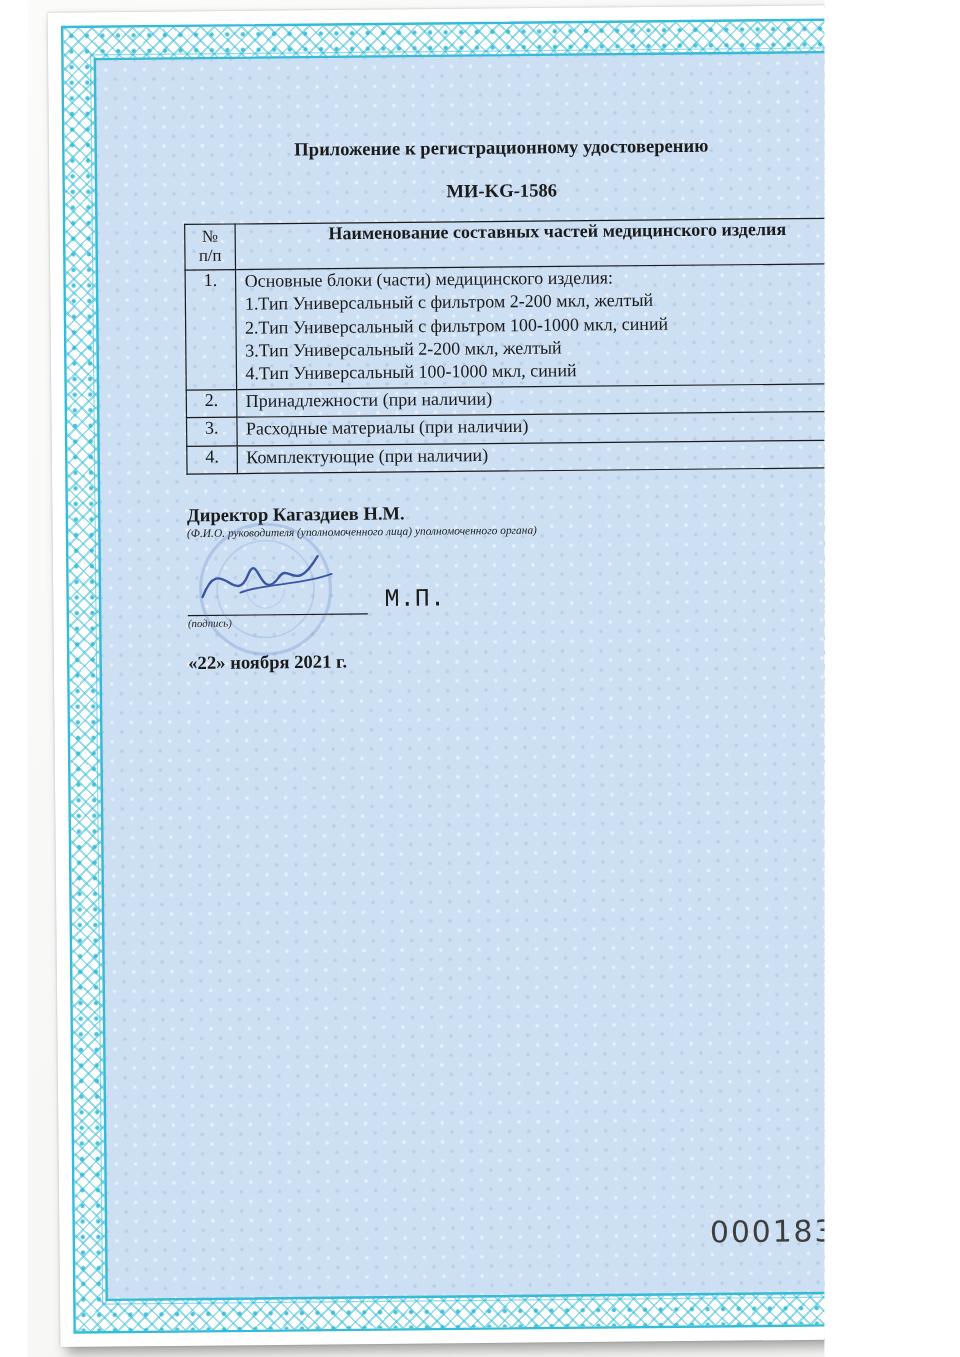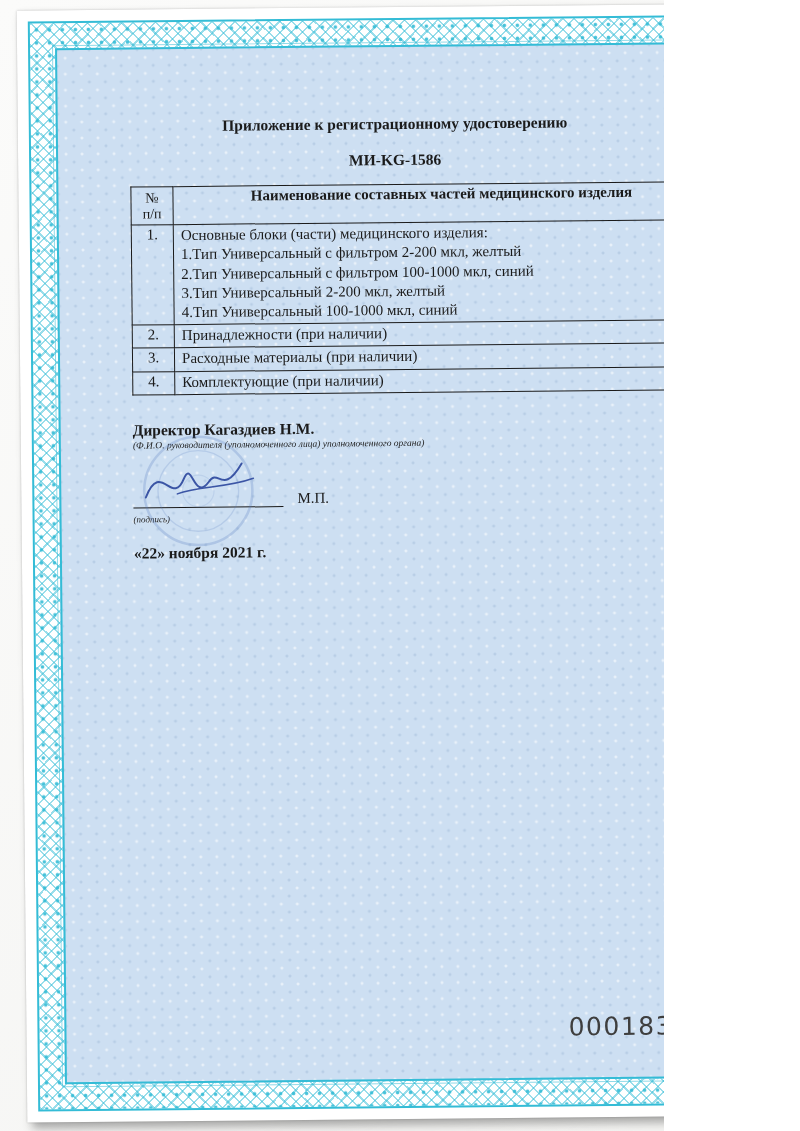--- a/index.html
+++ b/index.html
@@ -7,20 +7,21 @@
     width: 800px; height: 1131px;
     background: #ffffff;
     font-family: "Liberation Serif", "DejaVu Serif", serif;
     overflow: hidden;
   }
   .canvas {
     position: relative;
     width: 664px; height: 1131px;
     background: linear-gradient(135deg, #fbfbfa 0%, #f4f4f2 100%);
     overflow: hidden;
+    margin-left: 23px;
   }
   
   .page {
     position: absolute;
     left: 22px; top: 7px;
     width: 754px; height: 1112px;
     background: #ffffff;
     transform: rotate(-0.55deg);
     box-shadow: 5px 6px 10px rgba(70,70,70,.45), 0 0 2px rgba(0,0,0,.25);
   }
@@ -87,21 +88,21 @@
   .sig-block { margin: 26px 0 0 72px; position: relative; }
   .director { font-weight: bold; font-size: 15.5px; }
   .fio-note { font-style: italic; font-size: 9.5px; margin-top: 1px; color: #222; }
   .sign-area { position: relative; margin-top: 40px; height: 22px; }
   .sign-line {
     display: inline-block;
     width: 150px; height: 16px;
     border-bottom: 1.4px solid #1b1b1b;
     vertical-align: bottom;
   }
-  .mp { font-size: 15px; margin-left: 10px; vertical-align: bottom; }
+  .mp { font-size: 21px; margin-left: 10px; vertical-align: bottom; font-family: Liberation Mono, monospace; }
   .stamp {
     position: absolute; left: 6px; top: -58px;
     width: 118px; height: 118px;
     opacity: .55;
     pointer-events: none;
   }
   .handsign {
     position: absolute; left: 2px; top: -36px;
     width: 132px; height: 58px;
     pointer-events: none;

